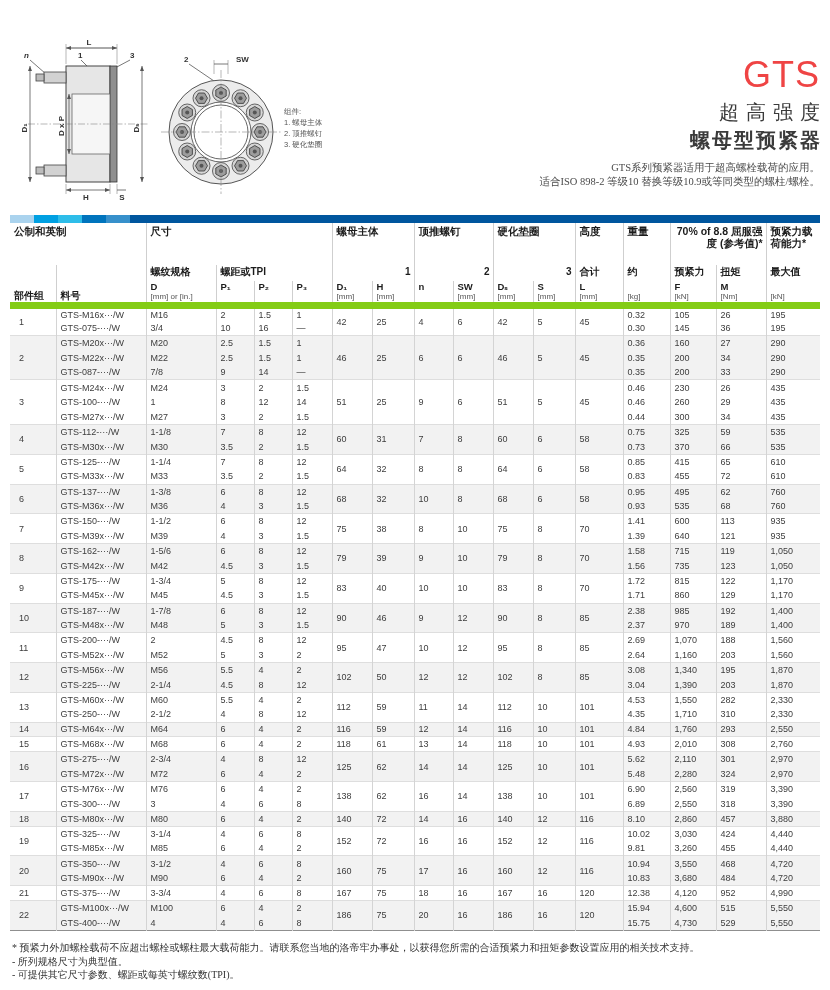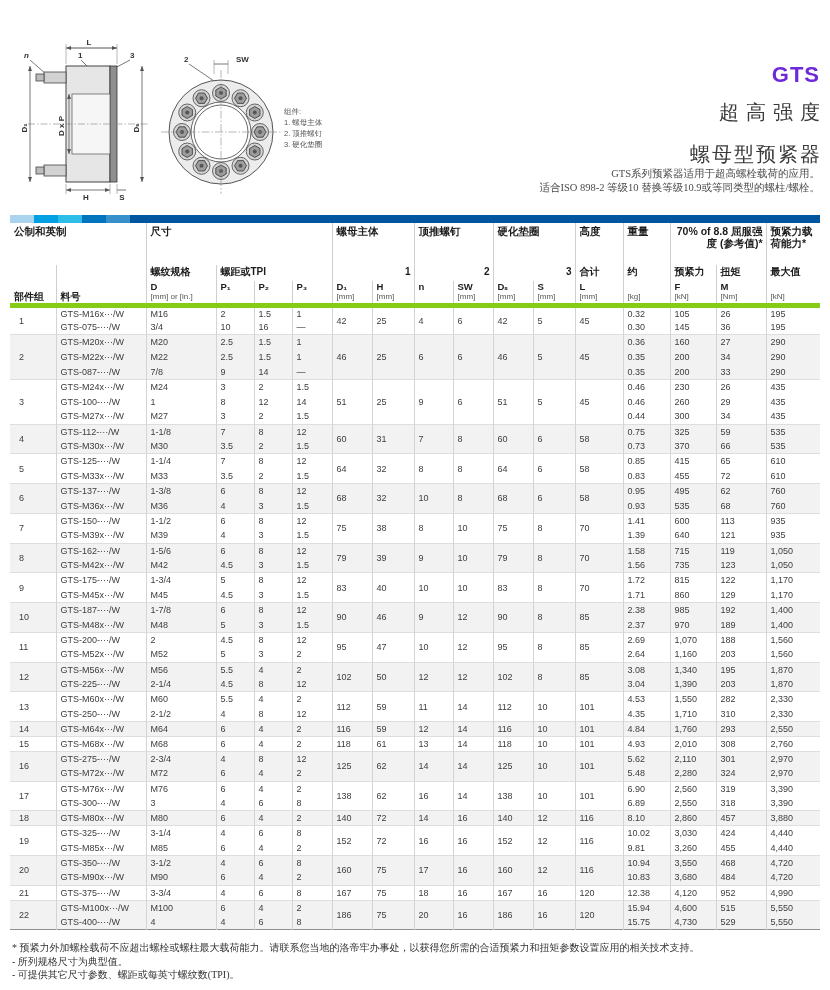--- a/index.html
+++ b/index.html
@@ -4,24 +4,24 @@
 <style>
   * { margin:0; padding:0; box-sizing:border-box; }
   html,body { background:#ffffff; }
   .page {
     position:relative; width:830px; height:990px; background:#ffffff;
     font-family:"Liberation Sans","DejaVu Sans",sans-serif; color:#3d3d3d; overflow:hidden;
   }
 
   
   .title-block { position:absolute; top:56px; right:10px; width:420px; text-align:right; color:#3a3a3a; }
-  .title-gts { font-size:22px; font-weight:700; letter-spacing:1px; line-height:38px; color:#6d28d9; }
+  .title-gts { font-size:36px; font-weight:400; letter-spacing:1px; line-height:38px; color:#ef4444; }
   .title-sub1 { font-size:20px; letter-spacing:7px; margin-right:-7px; line-height:26px; margin-top:5px; }
-  .title-sub2 { font-size:20px; letter-spacing:2px; margin-right:-2px; line-height:26px; margin-top:16px; }
-  .title-desc { font-family:"Liberation Serif","DejaVu Serif",serif; font-size:10.5px; color:#4a4a4a; line-height:14px; }
+  .title-sub2 { font-size:20px; letter-spacing:2px; margin-right:-2px; line-height:26px; margin-top:2px;font-weight:bold; }
+  .title-desc { font-family:"Liberation Serif","DejaVu Serif",serif; font-size:10.5px; color:#4a4a4a; line-height:14px; margin-top:8px; }
 
   
   svg text { font-family:"Liberation Sans","DejaVu Sans",sans-serif; font-size:8px; fill:#333; font-weight:bold; }
   .cross-section { position:absolute; left:20px; top:36px; }
   .front-view { position:absolute; left:156px; top:48px; }
   .legend { position:absolute; left:284px; top:106px; font-size:7.5px; color:#555; line-height:11px; }
   .legend li { list-style:none; }
 
   
   .brand-bar { position:absolute; left:10px; top:215px; width:810px; height:8px; display:flex; }
@@ -38,21 +38,21 @@
   thead th { font-weight:bold; color:#1c1c1c; text-align:left; vertical-align:top; padding:3px 3px 0 4px;
              border-left:1px solid #cfcfcf; white-space:normal; }
   thead tr.hr1 th { height:42px; font-size:10.5px; line-height:11.5px; }
   thead tr.hr2 th { height:16px; font-size:10px; line-height:11px; padding-top:1px; }
   thead tr.hr3 th { height:24px; padding-top:0; }
   thead th.no-bl { border-left:none; }
   thead th.ctr { text-align:right; }
   thead th.vbot { vertical-align:bottom; padding-bottom:1px; font-size:10px; }
   thead .sym { font-size:9.5px; font-weight:bold; color:#1c1c1c; line-height:11px; min-height:11px; }
   thead .unit { font-size:8px; font-weight:normal; color:#555; line-height:10px; min-height:10px; }
-  thead { border-bottom:5px solid #84cc16; }
+  thead { border-bottom:7px solid #84cc16; }
 
   tbody tr { height:14.88px; }
   tbody td { padding:0 3px 0 4px; border-left:1px solid #d4d4d4; white-space:nowrap; overflow:hidden; }
   tbody td.no-bl { border-left:none; }
   tbody tr.group-first td { border-top:1px solid #dedede; }
   tbody tr.g-shaded td { background:#f2f2f2; }
   tbody td.cell-part-group { padding-left:9px; }
 
   
   .footnotes { position:absolute; left:12px; top:941px; width:808px;

